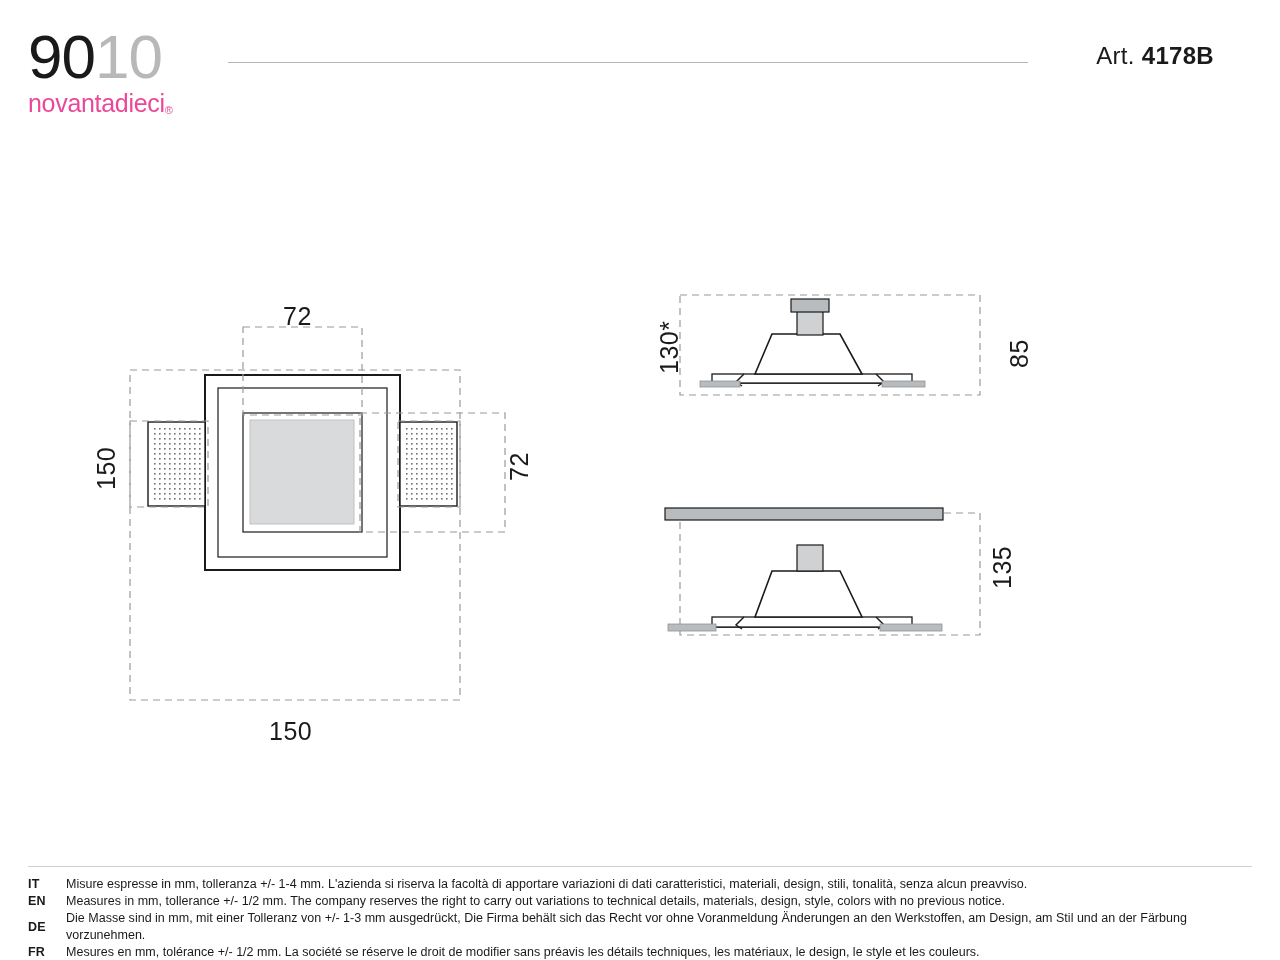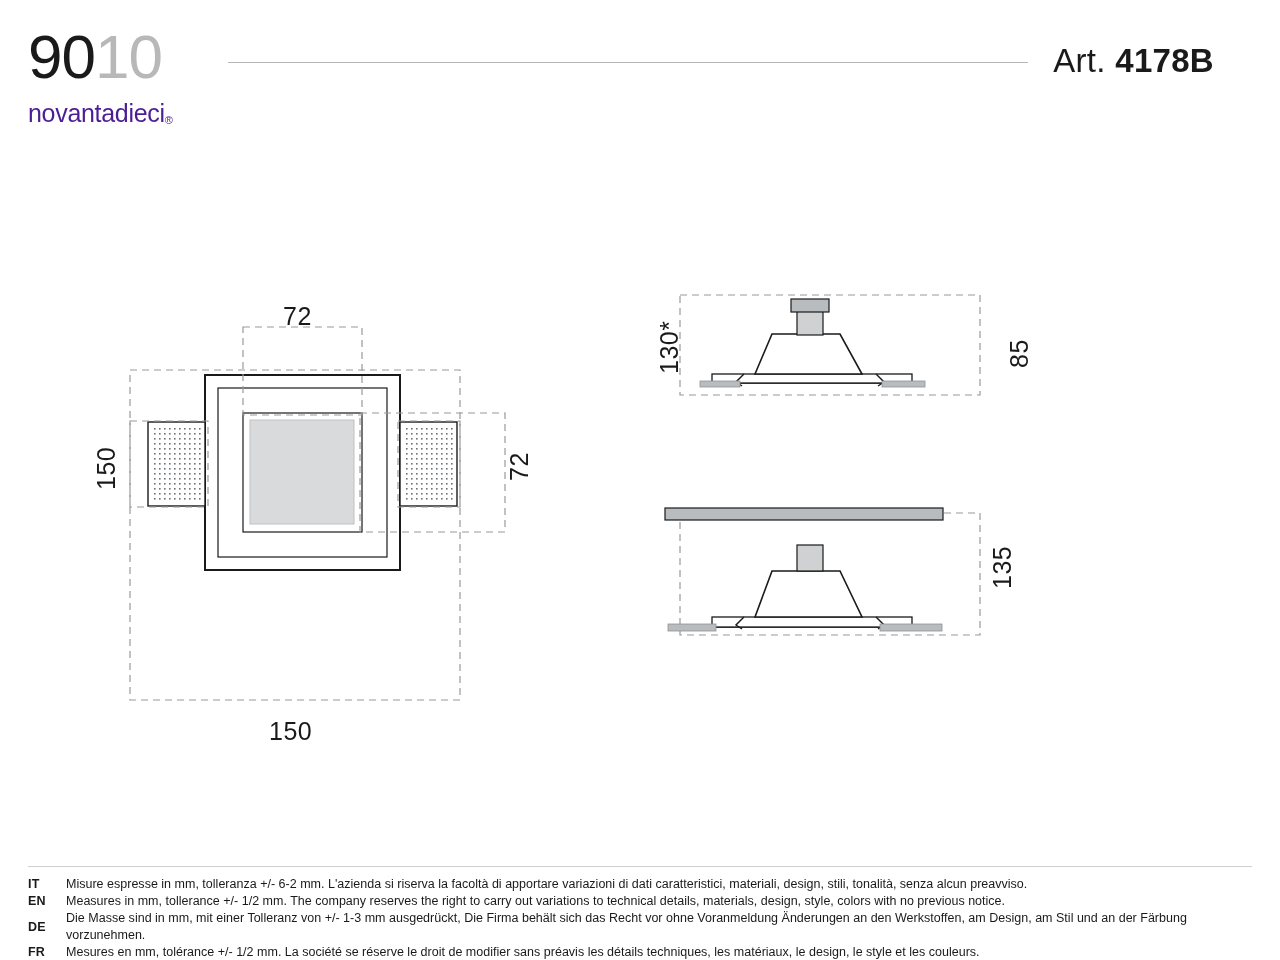--- a/index.html
+++ b/index.html
@@ -34,43 +34,43 @@
     line-height: 62px;
     letter-spacing: -1px;
     font-weight: 400;
     font-family: "Liberation Sans", sans-serif;
   }
   .logo-main .dark { color: #1a1a1a; }
   .logo-main .light { color: #b8b8b8; }
   .logo-sub {
     font-size: 25px;
     line-height: 26px;
-    color: #4c1d95;
+    color: #ec4899;
     letter-spacing: -0.3px;
-    margin-top: 12px;
+    margin-top: 2px;
   }
   .logo-sub .reg {
     font-size: 11px;
     vertical-align: baseline;
     position: relative;
     top: 2px;
   }
   .header-rule {
     position: absolute;
     left: 228px;
     top: 62px;
     width: 800px;
     height: 1px;
     background: #b5b5b5;
   }
   .art {
     position: absolute;
     right: 66px;
     top: 42px;
-    font-size: 33px;
+    font-size: 24px;
     letter-spacing: 0.3px;
   }
   .art .art-label { font-weight: 400; color: #1a1a1a; }
   .art .art-code { font-weight: 700; color: #1a1a1a; }
 
   
   .canvas {
     position: absolute;
     top: 125px; left: 0;
     width: 1195px;
@@ -590,21 +590,21 @@
   <div class="dim-text vert" style="left:1005px; top:243px;">85</div>
 
   <div class="dim-text vert" style="left:988px; top:464px;">135</div>
 </div>
 
 <div class="footer">
   <div class="footer-rule"></div>
   <div class="notes">
     <div class="note-row">
       <div class="note-lang">IT</div>
-      <div class="note-text">Misure espresse in mm, tolleranza +/- 6-2 mm. L'azienda si riserva la facoltà di apportare variazioni di dati caratteristici, materiali, design, stili, tonalità, senza alcun preavviso.</div>
+      <div class="note-text">Misure espresse in mm, tolleranza +/- 1-4 mm. L'azienda si riserva la facoltà di apportare variazioni di dati caratteristici, materiali, design, stili, tonalità, senza alcun preavviso.</div>
     </div>
     <div class="note-row">
       <div class="note-lang">EN</div>
       <div class="note-text">Measures in mm, tollerance +/- 1/2 mm. The company reserves the right to carry out variations to technical details, materials, design, style, colors with no previous notice.</div>
     </div>
     <div class="note-row">
       <div class="note-lang">DE</div>
       <div class="note-text">Die Masse sind in mm, mit einer Tolleranz von +/- 1-3 mm ausgedrückt, Die Firma behält sich das Recht vor ohne Voranmeldung Änderungen an den Werkstoffen, am Design, am Stil und an der Färbung vorzunehmen.</div>
     </div>
     <div class="note-row">

